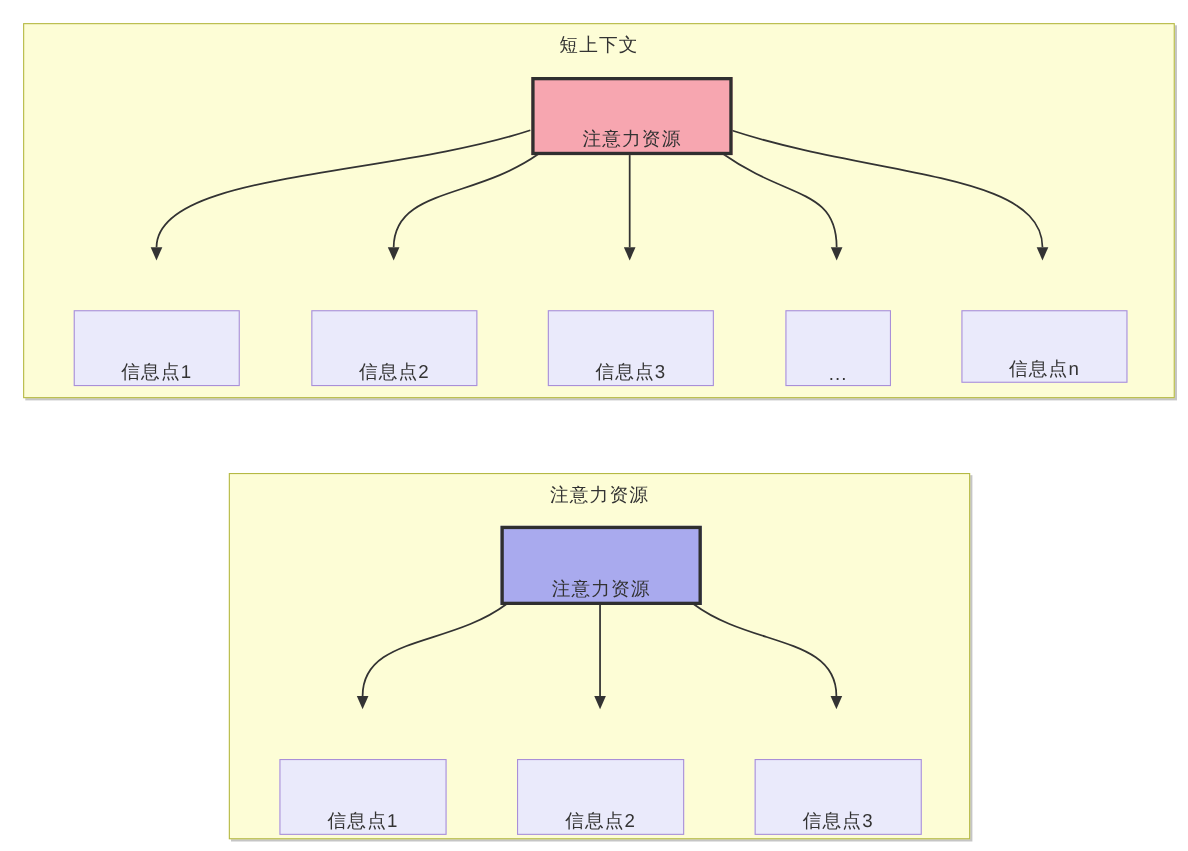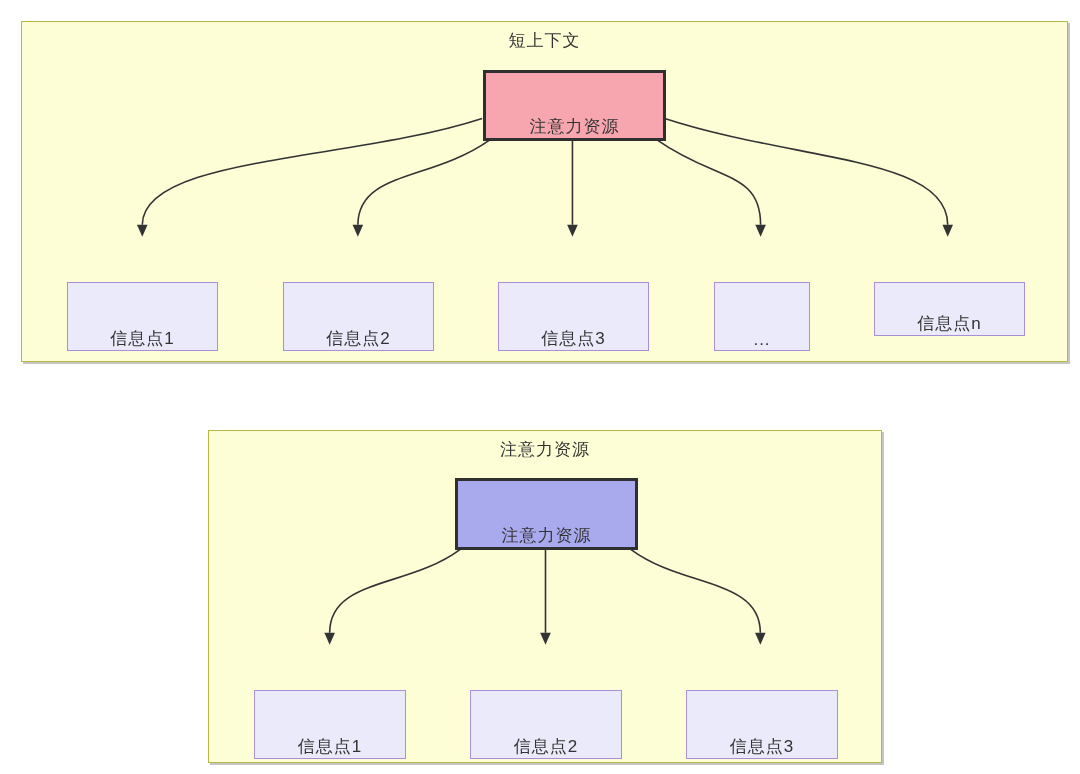--- a/index.html
+++ b/index.html
@@ -81,21 +81,21 @@
     </div>
     <div class="node child-node" style="left:261px;top:216px;width:151px;height:69px">
       <span>信息点2</span>
     </div>
     <div class="node child-node" style="left:476px;top:216px;width:151px;height:69px">
       <span>信息点3</span>
     </div>
     <div class="node child-node" style="left:692px;top:216px;width:96px;height:69px">
       <span>...</span>
     </div>
-    <div class="node child-node" style="left:852px;top:216px;width:151px;height:54px">
+    <div class="node child-node" style="left:852px;top:216px;width:151px;height:66px">
       <span>信息点n</span>
     </div>
   </section>
 
   <section class="group group-short">
     <div class="group-title">注意力资源</div>
 
     <svg class="edges" viewBox="0 0 674 333" preserveAspectRatio="none" aria-hidden="true">
       <path d="M252,119 C200,158 121,148 121,203"></path>
       <polygon points="115.7,203 126.3,203 121,215"></polygon>

